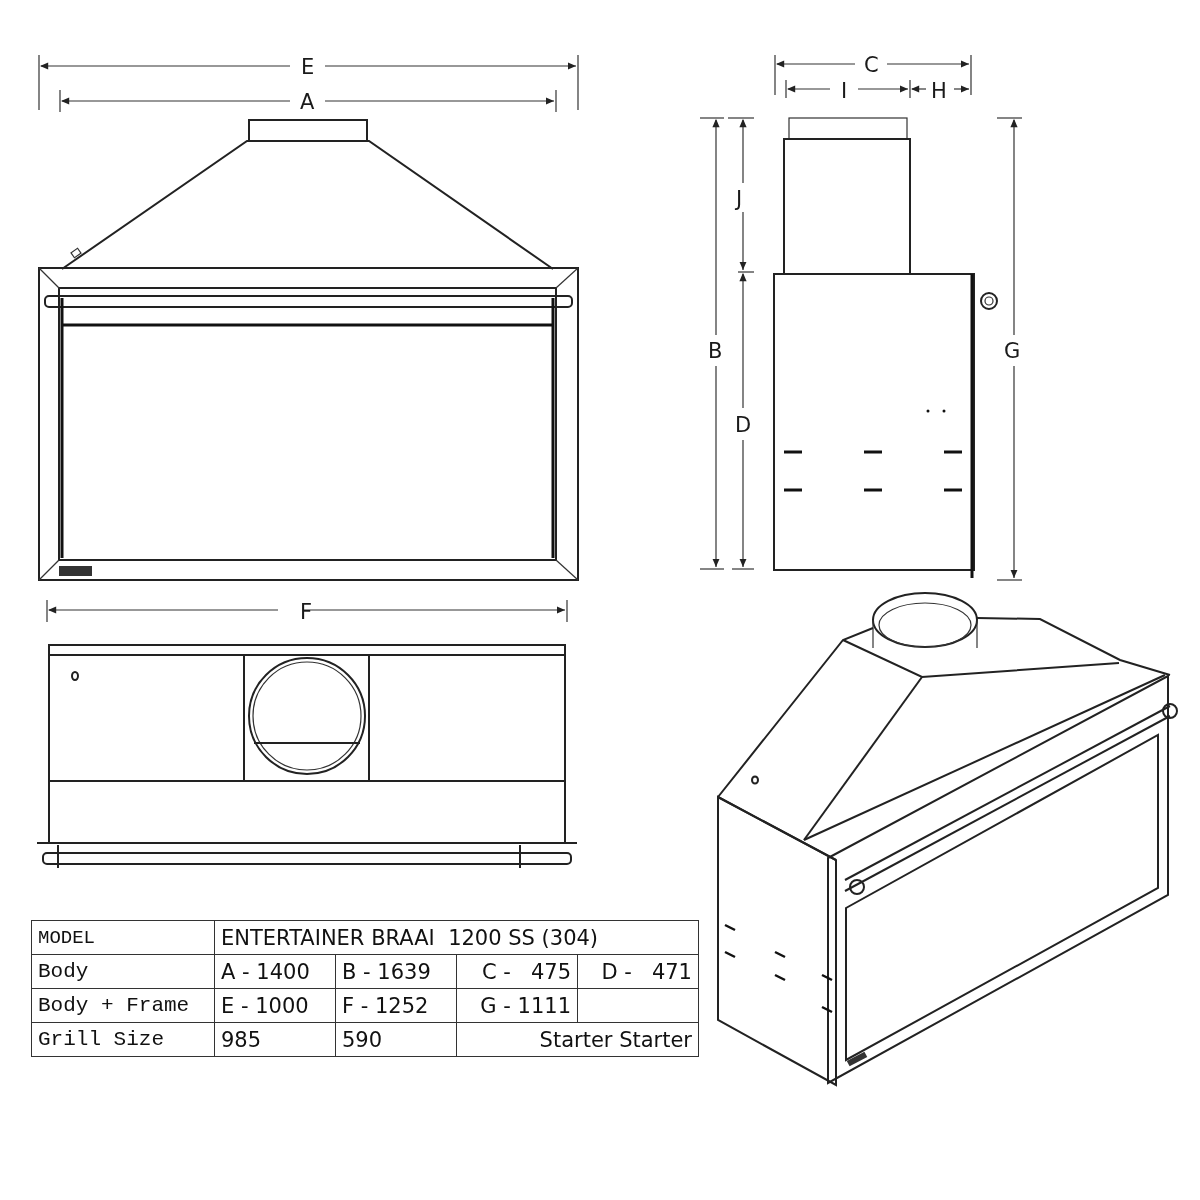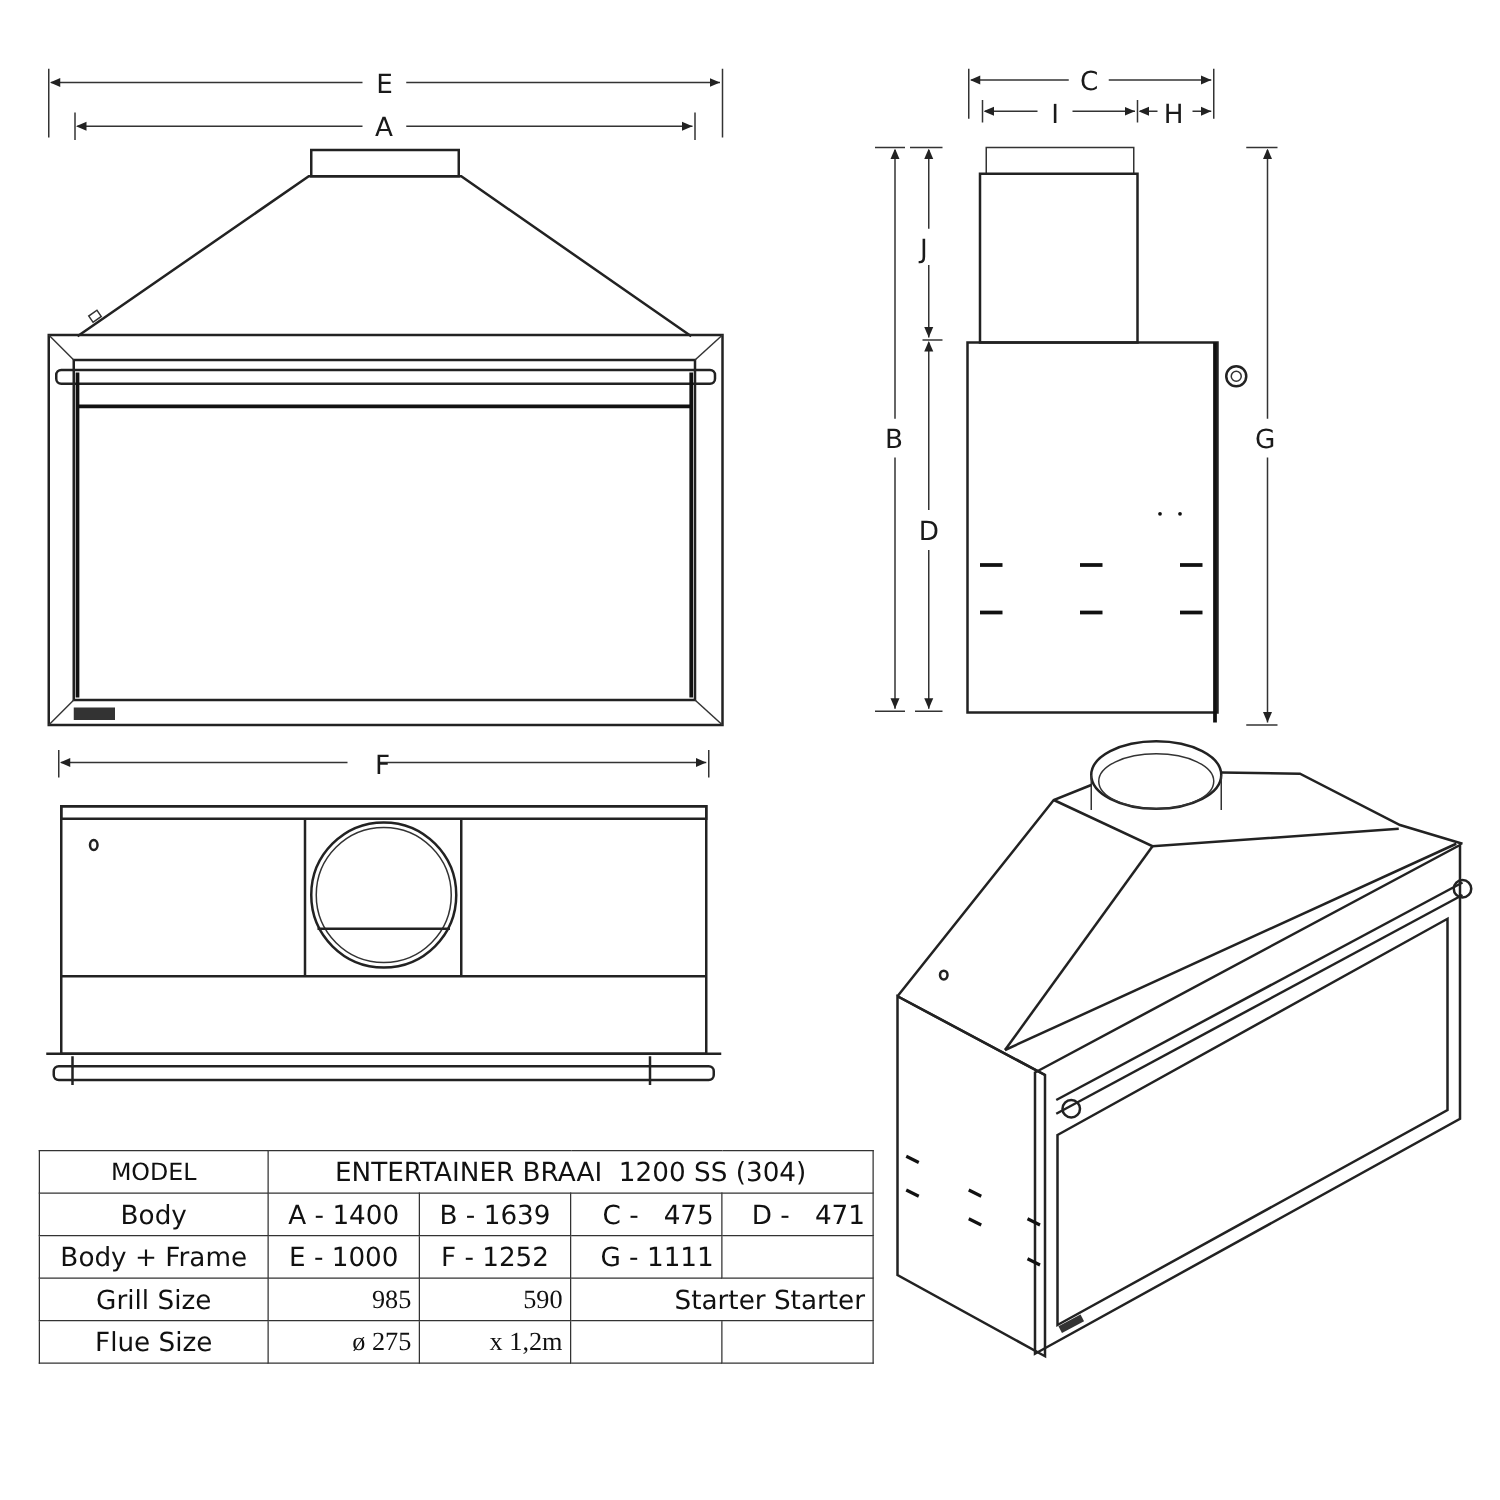--- a/index.html
+++ b/index.html
@@ -6,25 +6,25 @@
   body { width: 1200px; height: 1200px; position: relative; overflow: hidden;
          font-family: "DejaVu Sans", sans-serif; color: #111; }
   .drawing { position: absolute; left: 0; top: 0; width: 1200px; height: 1200px; }
   .dim-label { font-family: "DejaVu Sans", sans-serif; font-size: 21px; fill: #1a1a1a; }
   .ln { stroke: #222; fill: none; stroke-width: 2; }
   .ln-thin { stroke: #333; fill: none; stroke-width: 1.2; }
   .ln-heavy { stroke: #111; fill: none; stroke-width: 3; }
   .spec-table { position: absolute; left: 31px; top: 920px; border-collapse: collapse;
                 font-family: "DejaVu Sans", sans-serif; font-size: 21px; color: #111; }
   .spec-table td { border: 1.6px solid #333; height: 33px; padding: 0 6px; white-space: pre; }
-  .spec-table td.label { width: 170px; text-align: center; }
+  .spec-table td.label { width: 170px; text-align: left; font-family: Liberation Mono, monospace; }
   .spec-table td.val { width: 108px; }
-  .spec-table td.right { text-align: right; font-family: Liberation Serif, serif; }
+  .spec-table td.right { text-align: left; }
   .spec-table td.left { text-align: right; }
-  .spec-table td.center { text-align: center; }
+  .spec-table td.center { text-align: left; }
   .spec-table td.model-label { font-size: 19px; }
 </style>
 </head>
 <body>
 
 <svg class="drawing" viewBox="0 0 1200 1200" xmlns="http://www.w3.org/2000/svg">
   <defs>
     <marker id="arr" markerWidth="8" markerHeight="8" refX="7" refY="4" orient="auto">
       <path d="M0,1 L7,4 L0,7 z" fill="#222"></path>
     </marker>
@@ -209,21 +209,14 @@
     <td class="val center">F - 1252</td>
     <td class="val left">G - 1111</td>
     <td class="val left"></td>
   </tr>
   <tr>
     <td class="label">Grill Size</td>
     <td class="val right">985</td>
     <td class="val right">590</td>
     <td colspan="2" class="left">Starter Starter</td>
   </tr>
-  <tr>
-    <td class="label">Flue Size</td>
-    <td class="val right">ø 275</td>
-    <td class="val right">x 1,2m</td>
-    <td class="val left"></td>
-    <td class="val left"></td>
-  </tr>
 </tbody>
   </table>
 
 </body></html>

